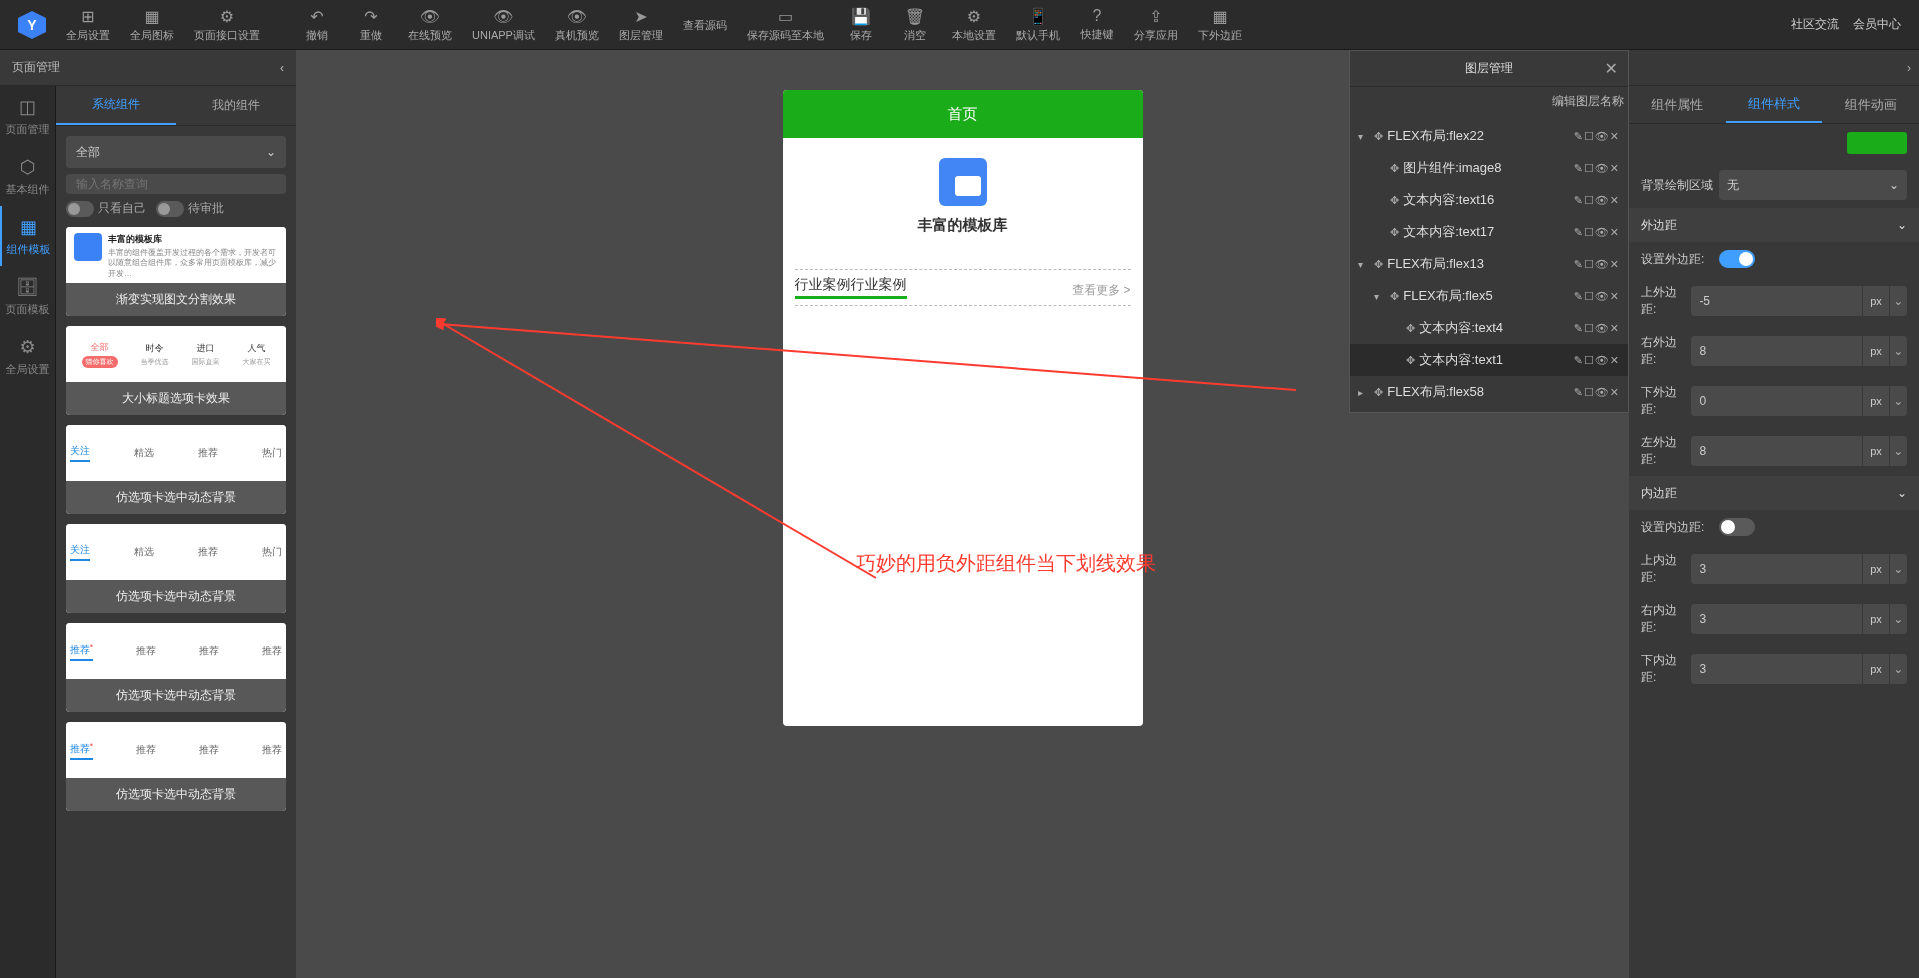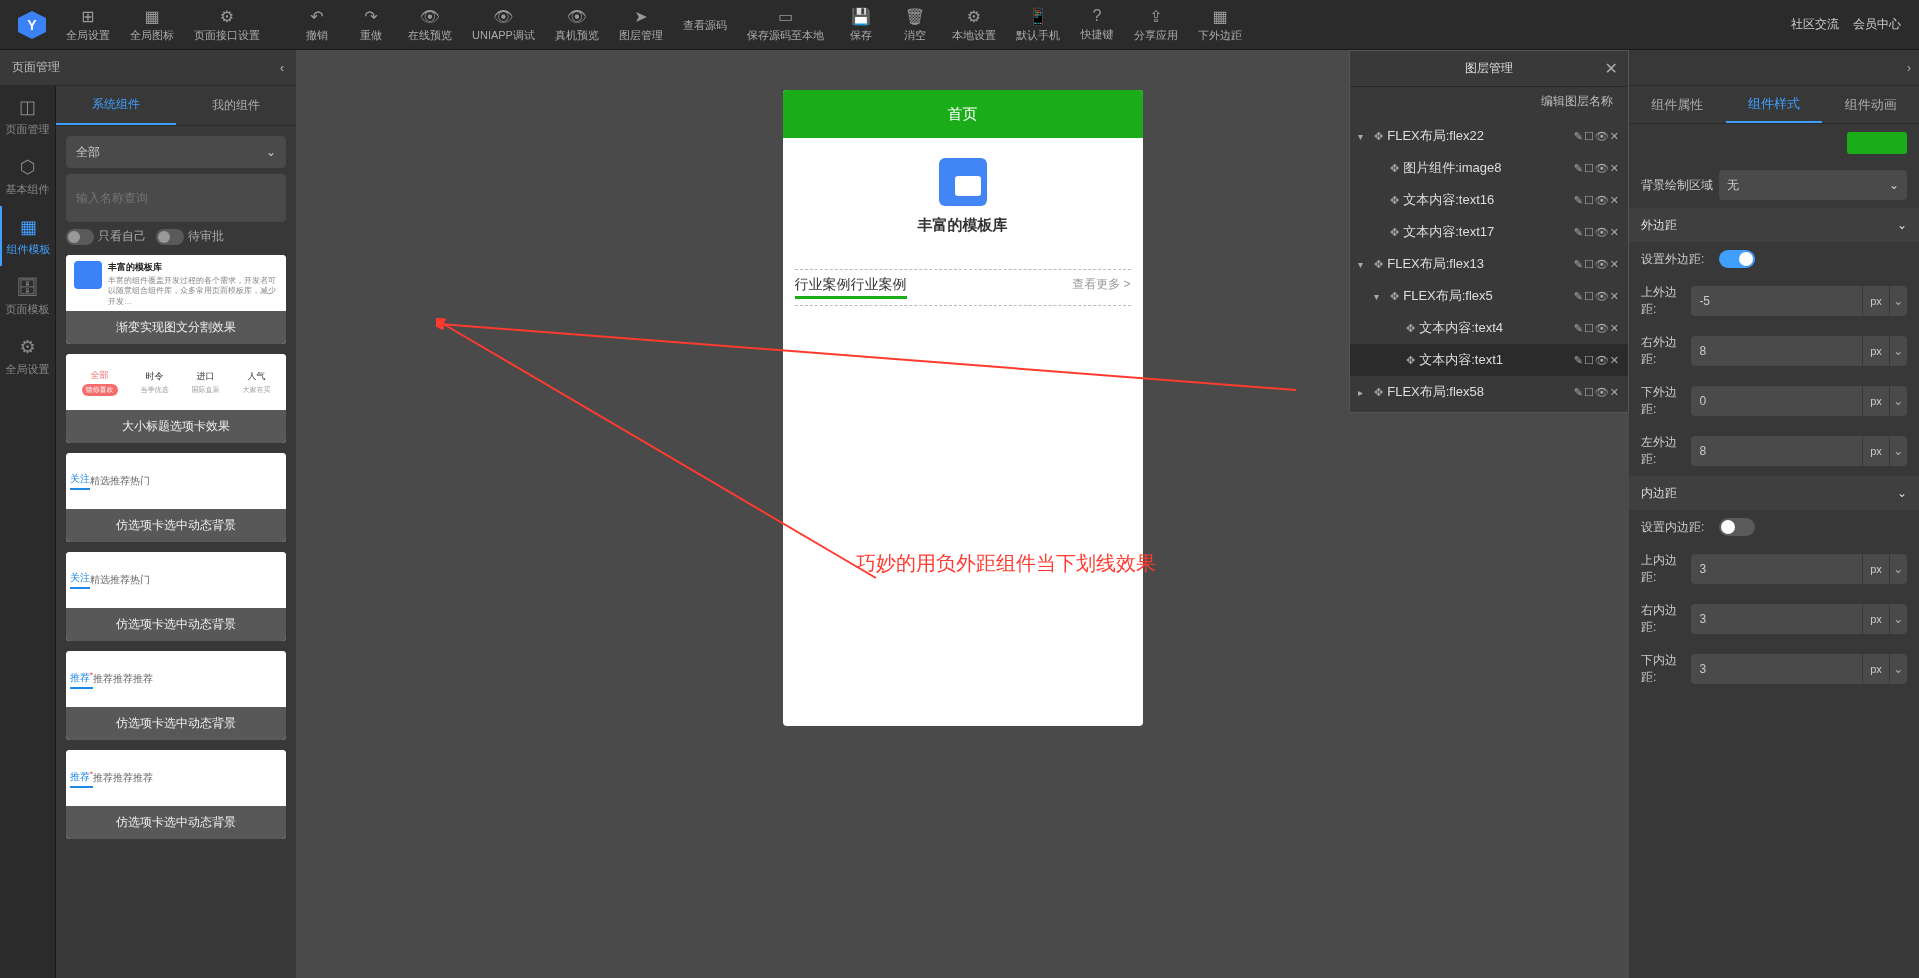--- a/index.html
+++ b/index.html
@@ -24,68 +24,68 @@
 .left-sidebar-item.active { color: #409eff; border-left: 2px solid #409eff; }
 .left-sidebar-item .icon { font-size: 18px; margin-bottom: 4px; }
 .left-sidebar-item .label { font-size: 11px; }
 
 
 .component-panel { position: absolute; top: 86px; left: 56px; width: 240px; bottom: 0; background: #383838; overflow-y: auto; }
 .tab-row { height: 40px; display: flex; border-bottom: 1px solid #2a2a2a; }
 .tab-item { flex: 1; display: flex; align-items: center; justify-content: center; cursor: pointer; color: #aaa; }
 .tab-item.active { color: #409eff; border-bottom: 2px solid #409eff; }
 .select-box { margin: 10px 10px 6px; background: #4a4a4a; height: 32px; display: flex; align-items: center; justify-content: space-between; padding: 0 10px; border-radius: 4px; cursor: pointer; color: #ccc; }
-.search-box { margin: 0 10px 6px; background: #4a4a4a; height: 48px; padding: 0 10px; border-radius: 4px; display: flex; align-items: center; }
+.search-box { margin: 0 10px 6px; background: #4a4a4a; height: 20px; padding: 0 10px; border-radius: 4px; display: flex; align-items: center; }
 .search-box input { background: transparent; border: none; color: #ccc; width: 100%; outline: none; font-size: 12px; }
 .toggle-row { margin: 4px 10px 10px; display: flex; align-items: center; gap: 4px; color: #aaa; }
 .toggle { width: 28px; height: 16px; background: #5a5a5a; border-radius: 8px; position: relative; cursor: pointer; }
 .toggle::after { content: ""; position: absolute; width: 12px; height: 12px; background: #999; border-radius: 50%; top: 2px; left: 2px; }
 .template-card { margin: 0 10px 10px; background: #fff; border-radius: 4px; overflow: hidden; }
 .template-preview { height: 56px; background: #fff; padding: 6px 8px; font-size: 9px; color: #333; }
 .template-preview.t1 { display: flex; gap: 6px; align-items: flex-start; }
 .template-preview .mini-icon { width: 28px; height: 28px; background: #3b82f6; border-radius: 4px; flex-shrink: 0; }
 .template-preview .mini-text { flex: 1; }
 .template-preview .mini-title { font-weight: bold; color: #222; margin-bottom: 2px; }
 .template-preview .mini-desc { color: #888; font-size: 8px; line-height: 1.3; }
 .template-label { background: #585858; color: #eee; text-align: center; padding: 8px 4px; font-size: 12px; }
 .template-preview.tabs-row { display: flex; justify-content: space-around; align-items: center; padding: 8px 4px; }
 .template-preview.tabs-row .tab-col { text-align: center; font-size: 9px; }
 .template-preview.tabs-row .tab-col .main { color: #333; margin-bottom: 2px; }
 .template-preview.tabs-row .tab-col .sub { font-size: 7px; color: #999; }
 .template-preview.tabs-row .tab-col.active .main { color: #f56c6c; }
 .template-preview.tabs-row .tab-col.active .sub { background: #f56c6c; color: #fff; padding: 1px 4px; border-radius: 6px; }
-.template-preview.tabs-simple { display: flex; justify-content: flex-start; align-items: center; padding: 12px 4px; }
+.template-preview.tabs-simple { display: flex; justify-content: space-between; align-items: center; padding: 12px 4px; }
 .template-preview.tabs-simple span { font-size: 10px; color: #666; }
 .template-preview.tabs-simple span.active { color: #1e88e5; border-bottom: 2px solid #1e88e5; padding-bottom: 2px; }
 .template-preview.title-row { display:flex; justify-content:space-between; align-items:center; padding:14px 8px; }
 .template-preview.title-row .tleft { font-size:10px; color:#333; font-weight:bold; border-bottom:2px solid #26a69a; padding-bottom:2px; }
 .template-preview.title-row .tright { font-size:8px; color:#999; }
 
 
 .canvas-area { position: absolute; top: 50px; left: 296px; right: 290px; bottom: 0; background: #4a4a4a; overflow: hidden; }
 .phone-frame { position: absolute; left: 50%; top: 40px; transform: translateX(-50%); width: 360px; background: #fff; border-radius: 4px; overflow: hidden; }
 .phone-header { height: 48px; background: #1aad19; color: #fff; display: flex; align-items: center; justify-content: center; font-size: 15px; }
 .card { padding: 20px 16px; text-align: center; }
 .card-icon { width: 48px; height: 48px; background: #4285f4; margin: 0 auto 10px; border-radius: 6px; position: relative; }
 .card-icon::after { content: ""; position: absolute; width: 26px; height: 20px; background: #fff; border-radius: 3px; top: 18px; left: 16px; }
 .card-title { font-size: 15px; font-weight: bold; color: #333; margin-bottom: 6px; }
 .card-desc { font-size: 12px; color: #666; text-align: left; line-height: 1.6; padding: 0 4px; }
-.section-row { border-top: 1px dashed #bbb; border-bottom: 1px dashed #bbb; margin: 8px 12px 0; padding: 6px 0; display: flex; justify-content: space-between; align-items: flex-start; }
+.section-row { border-top: 1px dashed #bbb; border-bottom: 1px dashed #bbb; margin: 8px 12px 0; padding: 6px 0; display: flex; justify-content: space-between; align-items: flex-end; }
 .section-title { font-size: 14px; color: #333; border-bottom: 3px solid #1aad19; padding-bottom: 2px; }
 .section-more { font-size: 12px; color: #999; }
 
 
 .arrow { position: absolute; pointer-events: none; }
 .annotation-text { position: absolute; color: #ff3b30; font-size: 20px; pointer-events: none; }
 
 
 .layer-panel { position: absolute; top: 50px; right: 290px; width: 280px; background: #393939; border: 1px solid #555; z-index: 100; }
 .layer-header { height: 36px; display: flex; align-items: center; justify-content: center; color: #ddd; position: relative; border-bottom: 1px solid #2a2a2a; }
 .layer-header .close { position: absolute; right: 10px; cursor: pointer; color: #aaa; font-size: 16px; }
-.layer-sub { text-align: right; padding: 6px 15px; color: #bbb; font-size: 12px; cursor: pointer; }
+.layer-sub { text-align: right; padding: 6px 4px; color: #bbb; font-size: 12px; cursor: pointer; }
 .layer-tree { padding: 4px 0; }
 .layer-node { height: 32px; display: flex; align-items: center; padding: 0 8px; cursor: pointer; }
 .layer-node.active { background: #2b2b2b; }
 .layer-node .caret { width: 12px; color: #aaa; font-size: 10px; }
 .layer-node .move { color: #aaa; margin: 0 4px; font-size: 11px; }
 .layer-node .name { flex: 1; color: #ddd; font-size: 13px; }
 .layer-node .actions { color: #aaa; font-size: 11px; letter-spacing: 1px; }
 .layer-node.d1 { padding-left: 24px; }
 .layer-node.d2 { padding-left: 40px; }
 

